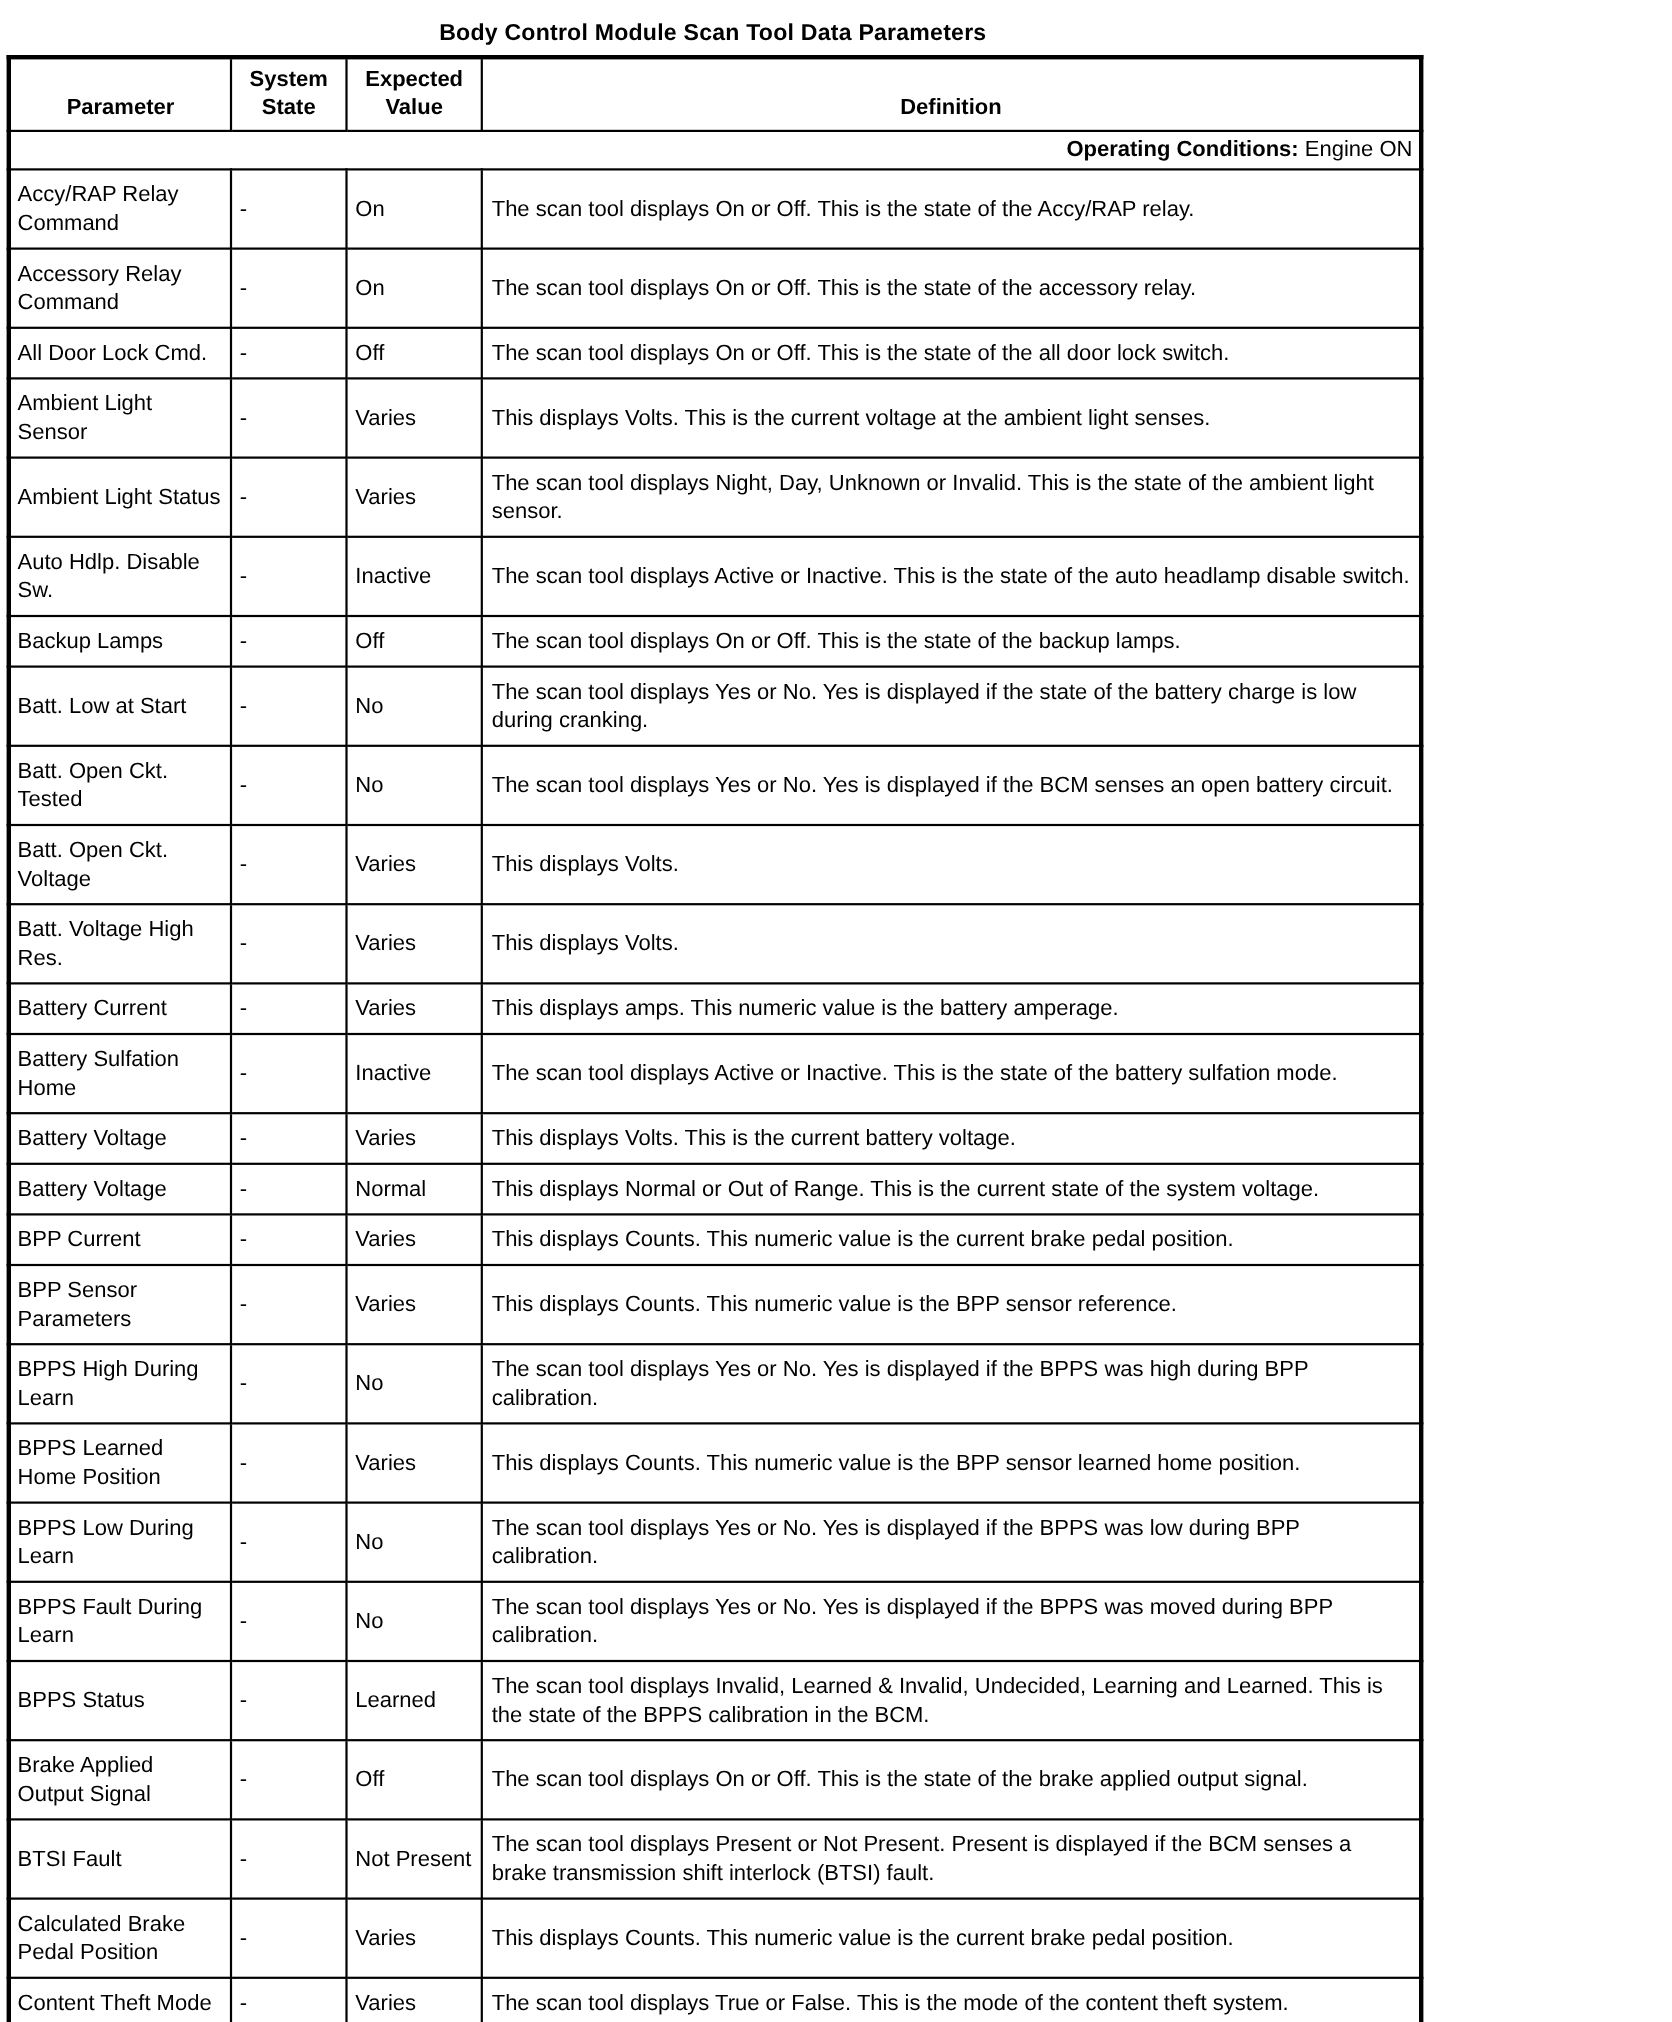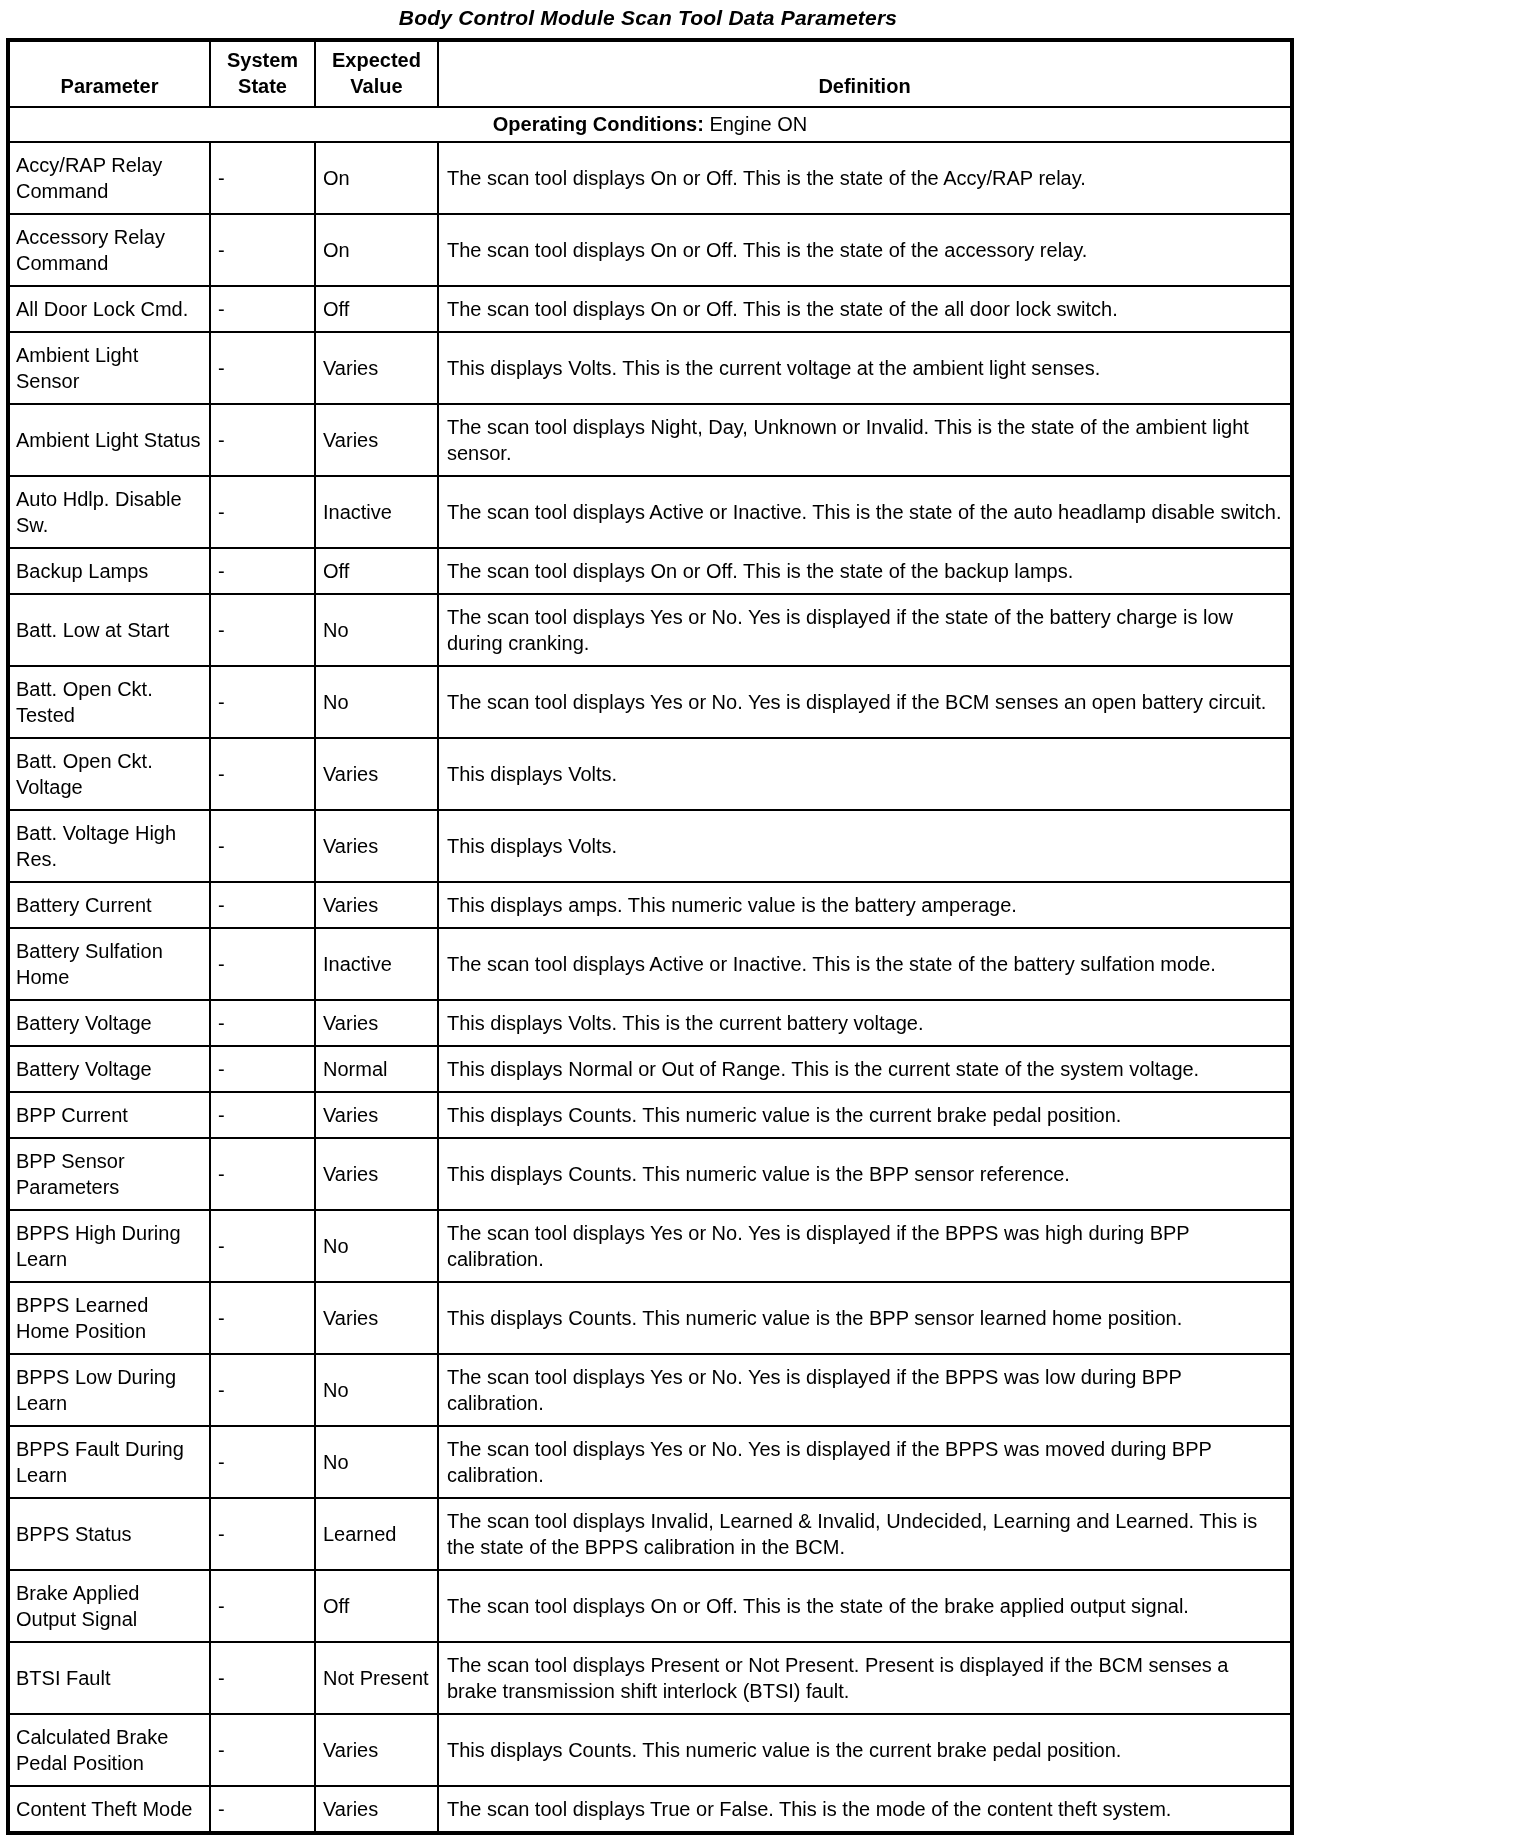--- a/index.html
+++ b/index.html
@@ -12,23 +12,22 @@
   .page {
     width: 1520px;
     box-sizing: border-box;
     padding: 6px 0 4px 6px;
   }
   .title {
     width: 1284px;
     text-align: center;
     font-size: 21px;
     font-weight: bold;
-    margin: 0 0 8px 0;
+    margin: 12px 0 8px 0;
     letter-spacing: 0.2px;
-    font-style: italic;
   }
   table.params-table {
     border-collapse: collapse;
     table-layout: fixed;
     width: 1284px;
     border: 4px solid #000000;
     background: #ffffff;
   }
   col.c-param    { width: 202px; }
   col.c-state    { width: 105px; }
@@ -42,21 +41,21 @@
     overflow: hidden;
     word-wrap: break-word;
   }
   thead th {
     font-weight: bold;
     text-align: center;
     vertical-align: bottom;
     padding: 5px 5px 7px 5px;
   }
   .section-cell {
-    text-align: center;
+    text-align: right;
     padding: 3px 6px 4px 6px;
     font-size: 20px;
   }
   .section-cell .b { font-weight: bold; }
   tbody td {
     vertical-align: middle;
     text-align: left;
     padding: 9px 6px;
   }
   tbody td.cell-param    { padding-left: 6px; padding-right: 6px; }

